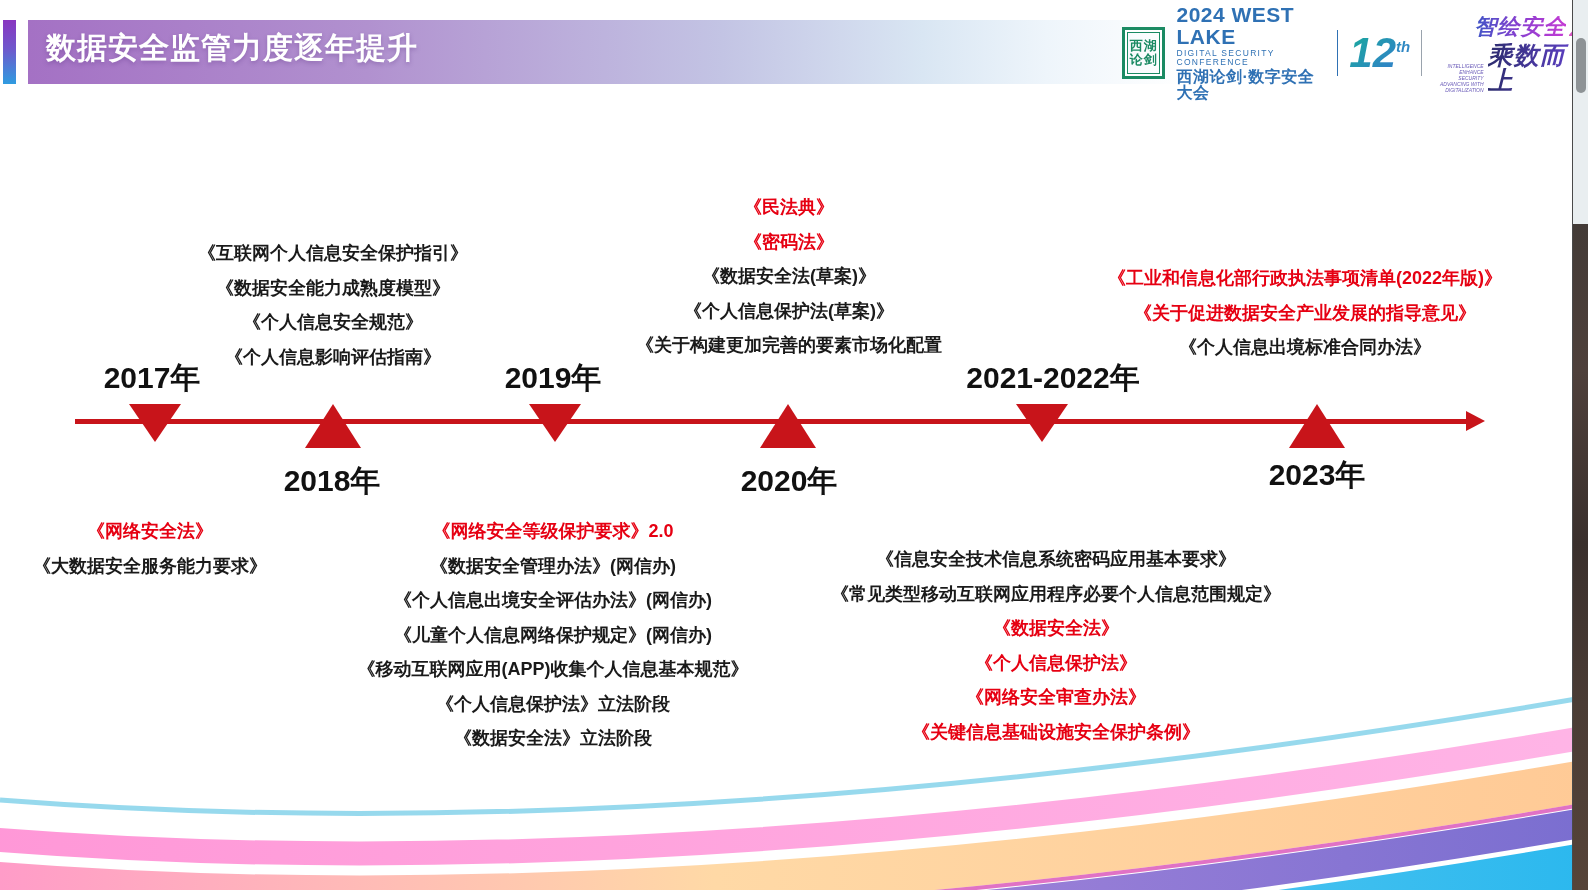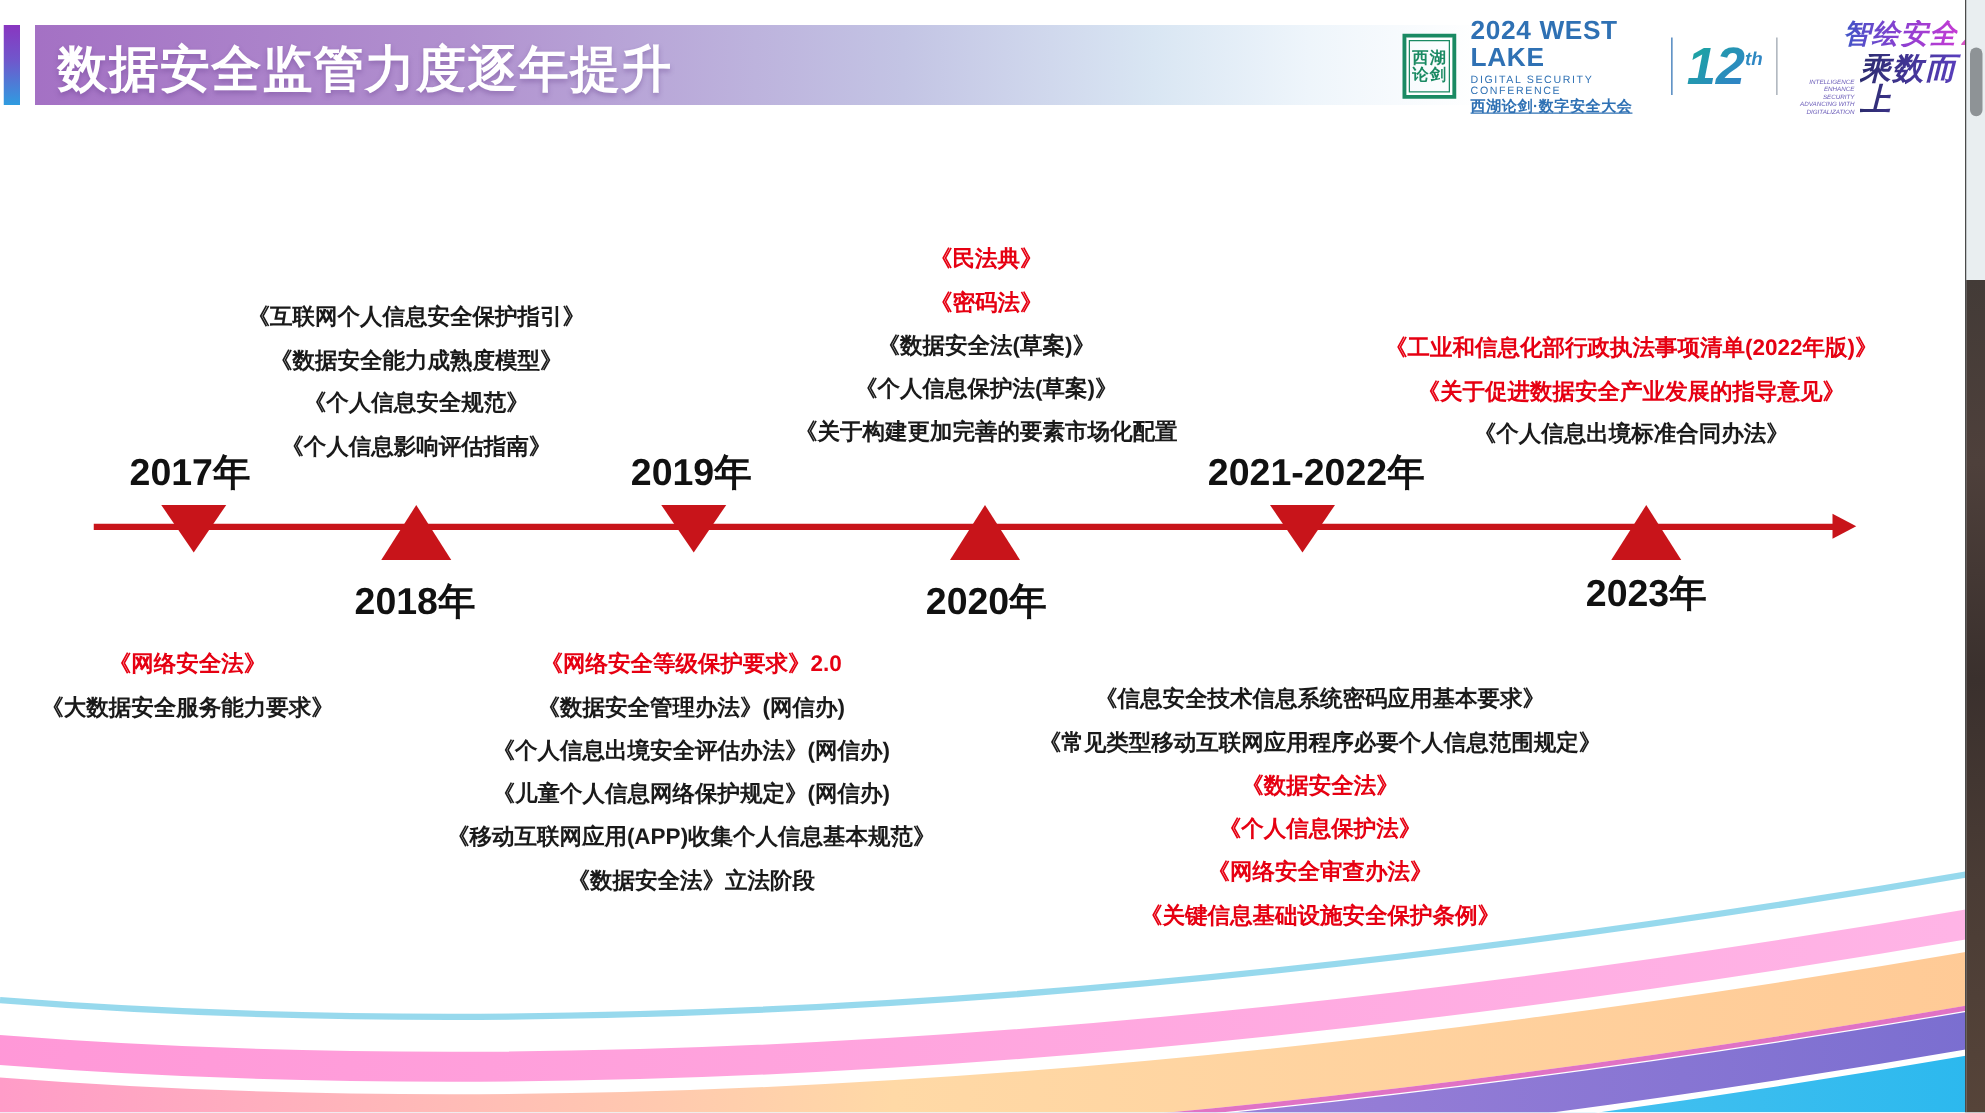--- a/index.html
+++ b/index.html
@@ -12,33 +12,33 @@
   html,body{margin:0;padding:0;}
   body{
     width:1588px;height:890px;overflow:hidden;background:#ffffff;
     font-family:"Liberation Sans","DejaVu Sans",sans-serif;position:relative;
   }
   
   .accent-bar{position:absolute;left:3px;top:20px;width:13px;height:64px;
     background:linear-gradient(180deg,#8936c0 0%,#6f58cc 45%,#2f9ce0 100%);}
   .header-banner{position:absolute;left:28px;top:20px;width:1543px;height:64px;
     background:linear-gradient(90deg,#a471c4 0%,#b191cf 22%,#c3c4e4 45%,#d9e6f3 58%,#eef5fb 66%,#ffffff 75%);}
-  .page-title{margin:0;padding:8px 4px 0 18px;font-size:40px;font-weight:700;color:#ffffff;
+  .page-title{margin:0;padding:8px 4px 0 18px;font-size:30px;font-weight:700;color:#ffffff;
     letter-spacing:1px;text-shadow:0 2px 4px rgba(90,50,130,.35);white-space:nowrap;font-family:Liberation Serif, serif;}
   
   .branding{position:absolute;left:1122px;top:22px;height:62px;display:flex;align-items:center;gap:11px;}
   .seal{width:52px;height:52px;border:3px solid var(--seal-green);position:relative;
     box-shadow:inset 0 0 0 2px #fff, inset 0 0 0 3px var(--seal-green);
     display:flex;align-items:center;justify-content:center;}
   .seal-chars{width:30px;font-size:13px;line-height:14px;font-weight:700;color:var(--seal-green);
     text-align:center;letter-spacing:1px;}
   .conf{display:flex;flex-direction:column;line-height:1.05;}
   .conf-en{font-size:21px;font-weight:700;color:var(--brand-blue);letter-spacing:.5px;}
   .conf-sub{font-size:8.5px;font-weight:400;color:var(--brand-blue);letter-spacing:1.3px;margin:1px 0 2px;}
-  .conf-cn{font-size:12px;font-weight:700;color:var(--brand-blue);letter-spacing:.5px;text-decoration:underline;}
+  .conf-cn{font-size:16px;font-weight:700;color:var(--brand-blue);letter-spacing:.5px;}
   .vdiv{width:2px;height:46px;background:var(--brand-blue);}
   .vdiv.grey{width:1px;background:#9aa3ad;}
   .edition{font-size:42px;font-weight:700;font-style:italic;line-height:1;
     background:linear-gradient(135deg,#18ab9a 0%,#2e86c4 70%);
     -webkit-background-clip:text;background-clip:text;color:transparent;}
   .edition sup{font-size:15px;font-style:italic;}
   .slogan{display:flex;flex-direction:column;align-items:flex-end;line-height:1;}
   .slogan-row1{display:flex;align-items:center;gap:3px;}
   .slogan-top{font-size:22px;font-weight:700;font-style:italic;letter-spacing:1px;
     background:linear-gradient(90deg,#3d55c6,#8a3fd0,#c43bd4);
@@ -187,20 +187,21 @@
   <div class="laws g-below-2017">
       <div class="law red">《网络安全法》</div>
       <div class="law">《大数据安全服务能力要求》</div>
     </div>
   <div class="laws g-below-2019">
       <div class="law red">《网络安全等级保护要求》2.0</div>
       <div class="law">《数据安全管理办法》(网信办)</div>
       <div class="law">《个人信息出境安全评估办法》(网信办)</div>
       <div class="law">《儿童个人信息网络保护规定》(网信办)</div>
       <div class="law">《移动互联网应用(APP)收集个人信息基本规范》</div>
+      <div class="law">《个人信息保护法》立法阶段</div>
       <div class="law">《数据安全法》立法阶段</div>
     </div>
   <div class="laws g-below-2021">
       <div class="law">《信息安全技术信息系统密码应用基本要求》</div>
       <div class="law">《常见类型移动互联网应用程序必要个人信息范围规定》</div>
       <div class="law red">《数据安全法》</div>
       <div class="law red">《个人信息保护法》</div>
       <div class="law red">《网络安全审查办法》</div>
       <div class="law red">《关键信息基础设施安全保护条例》</div>
     </div>

